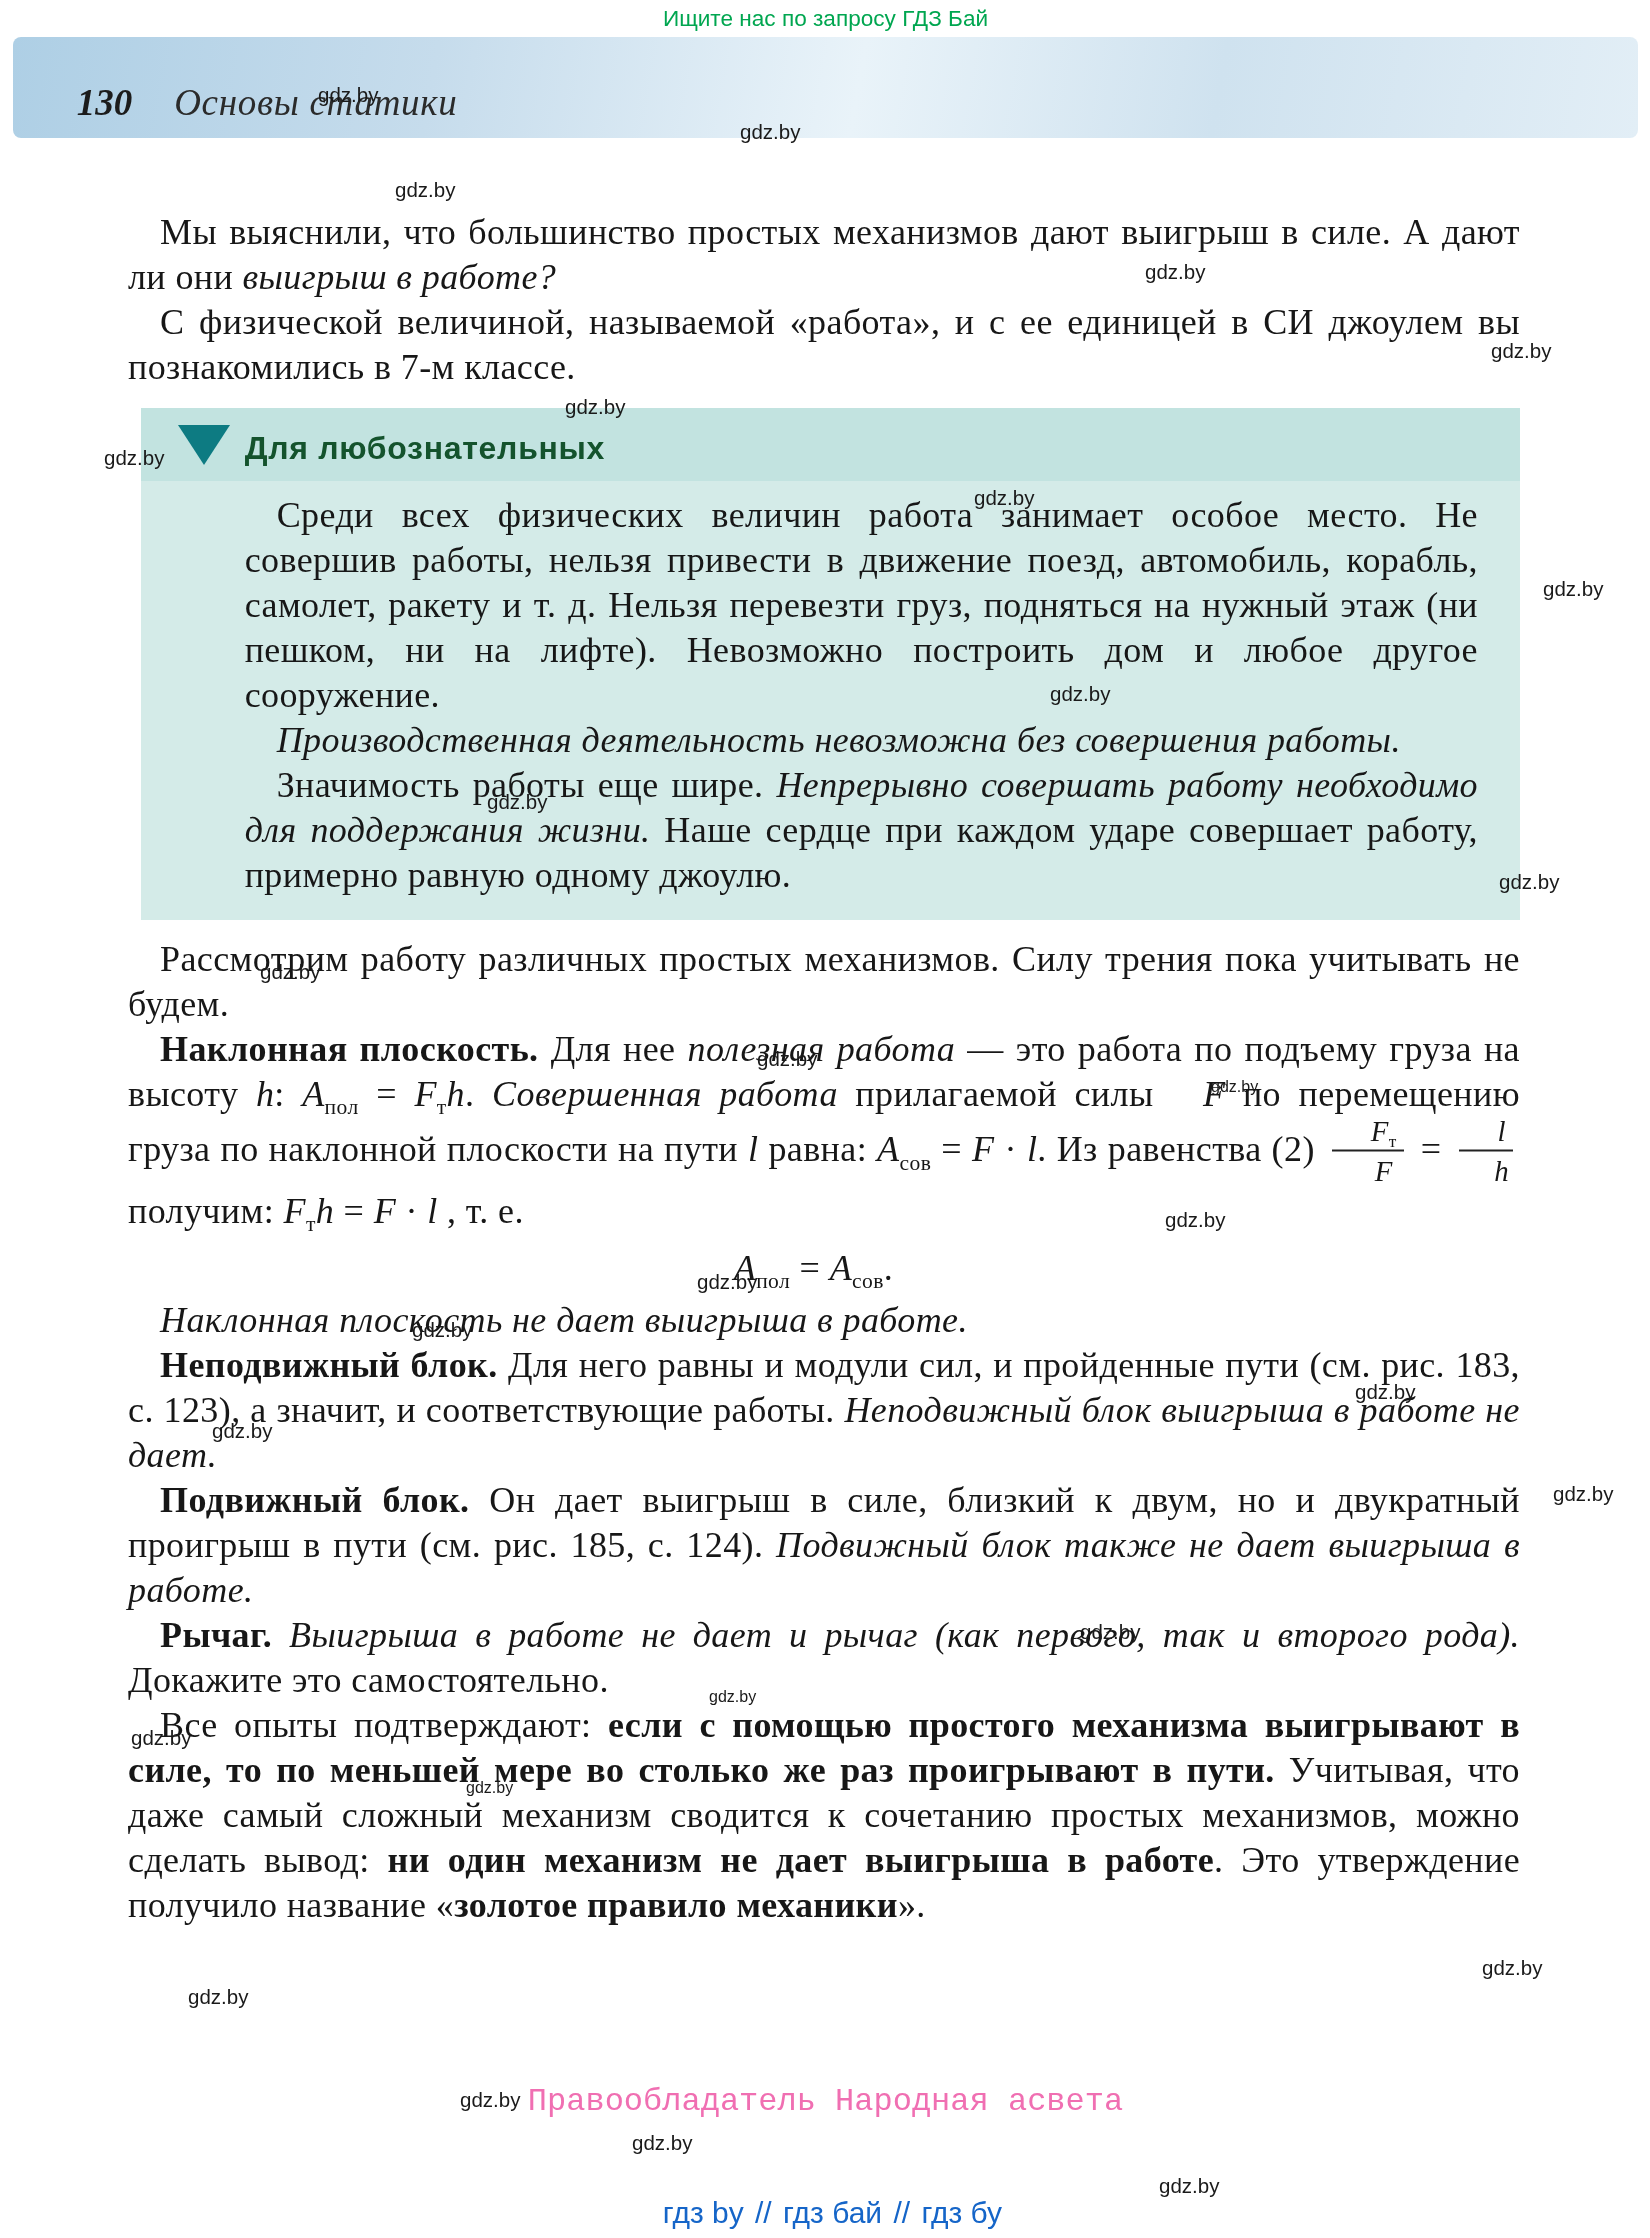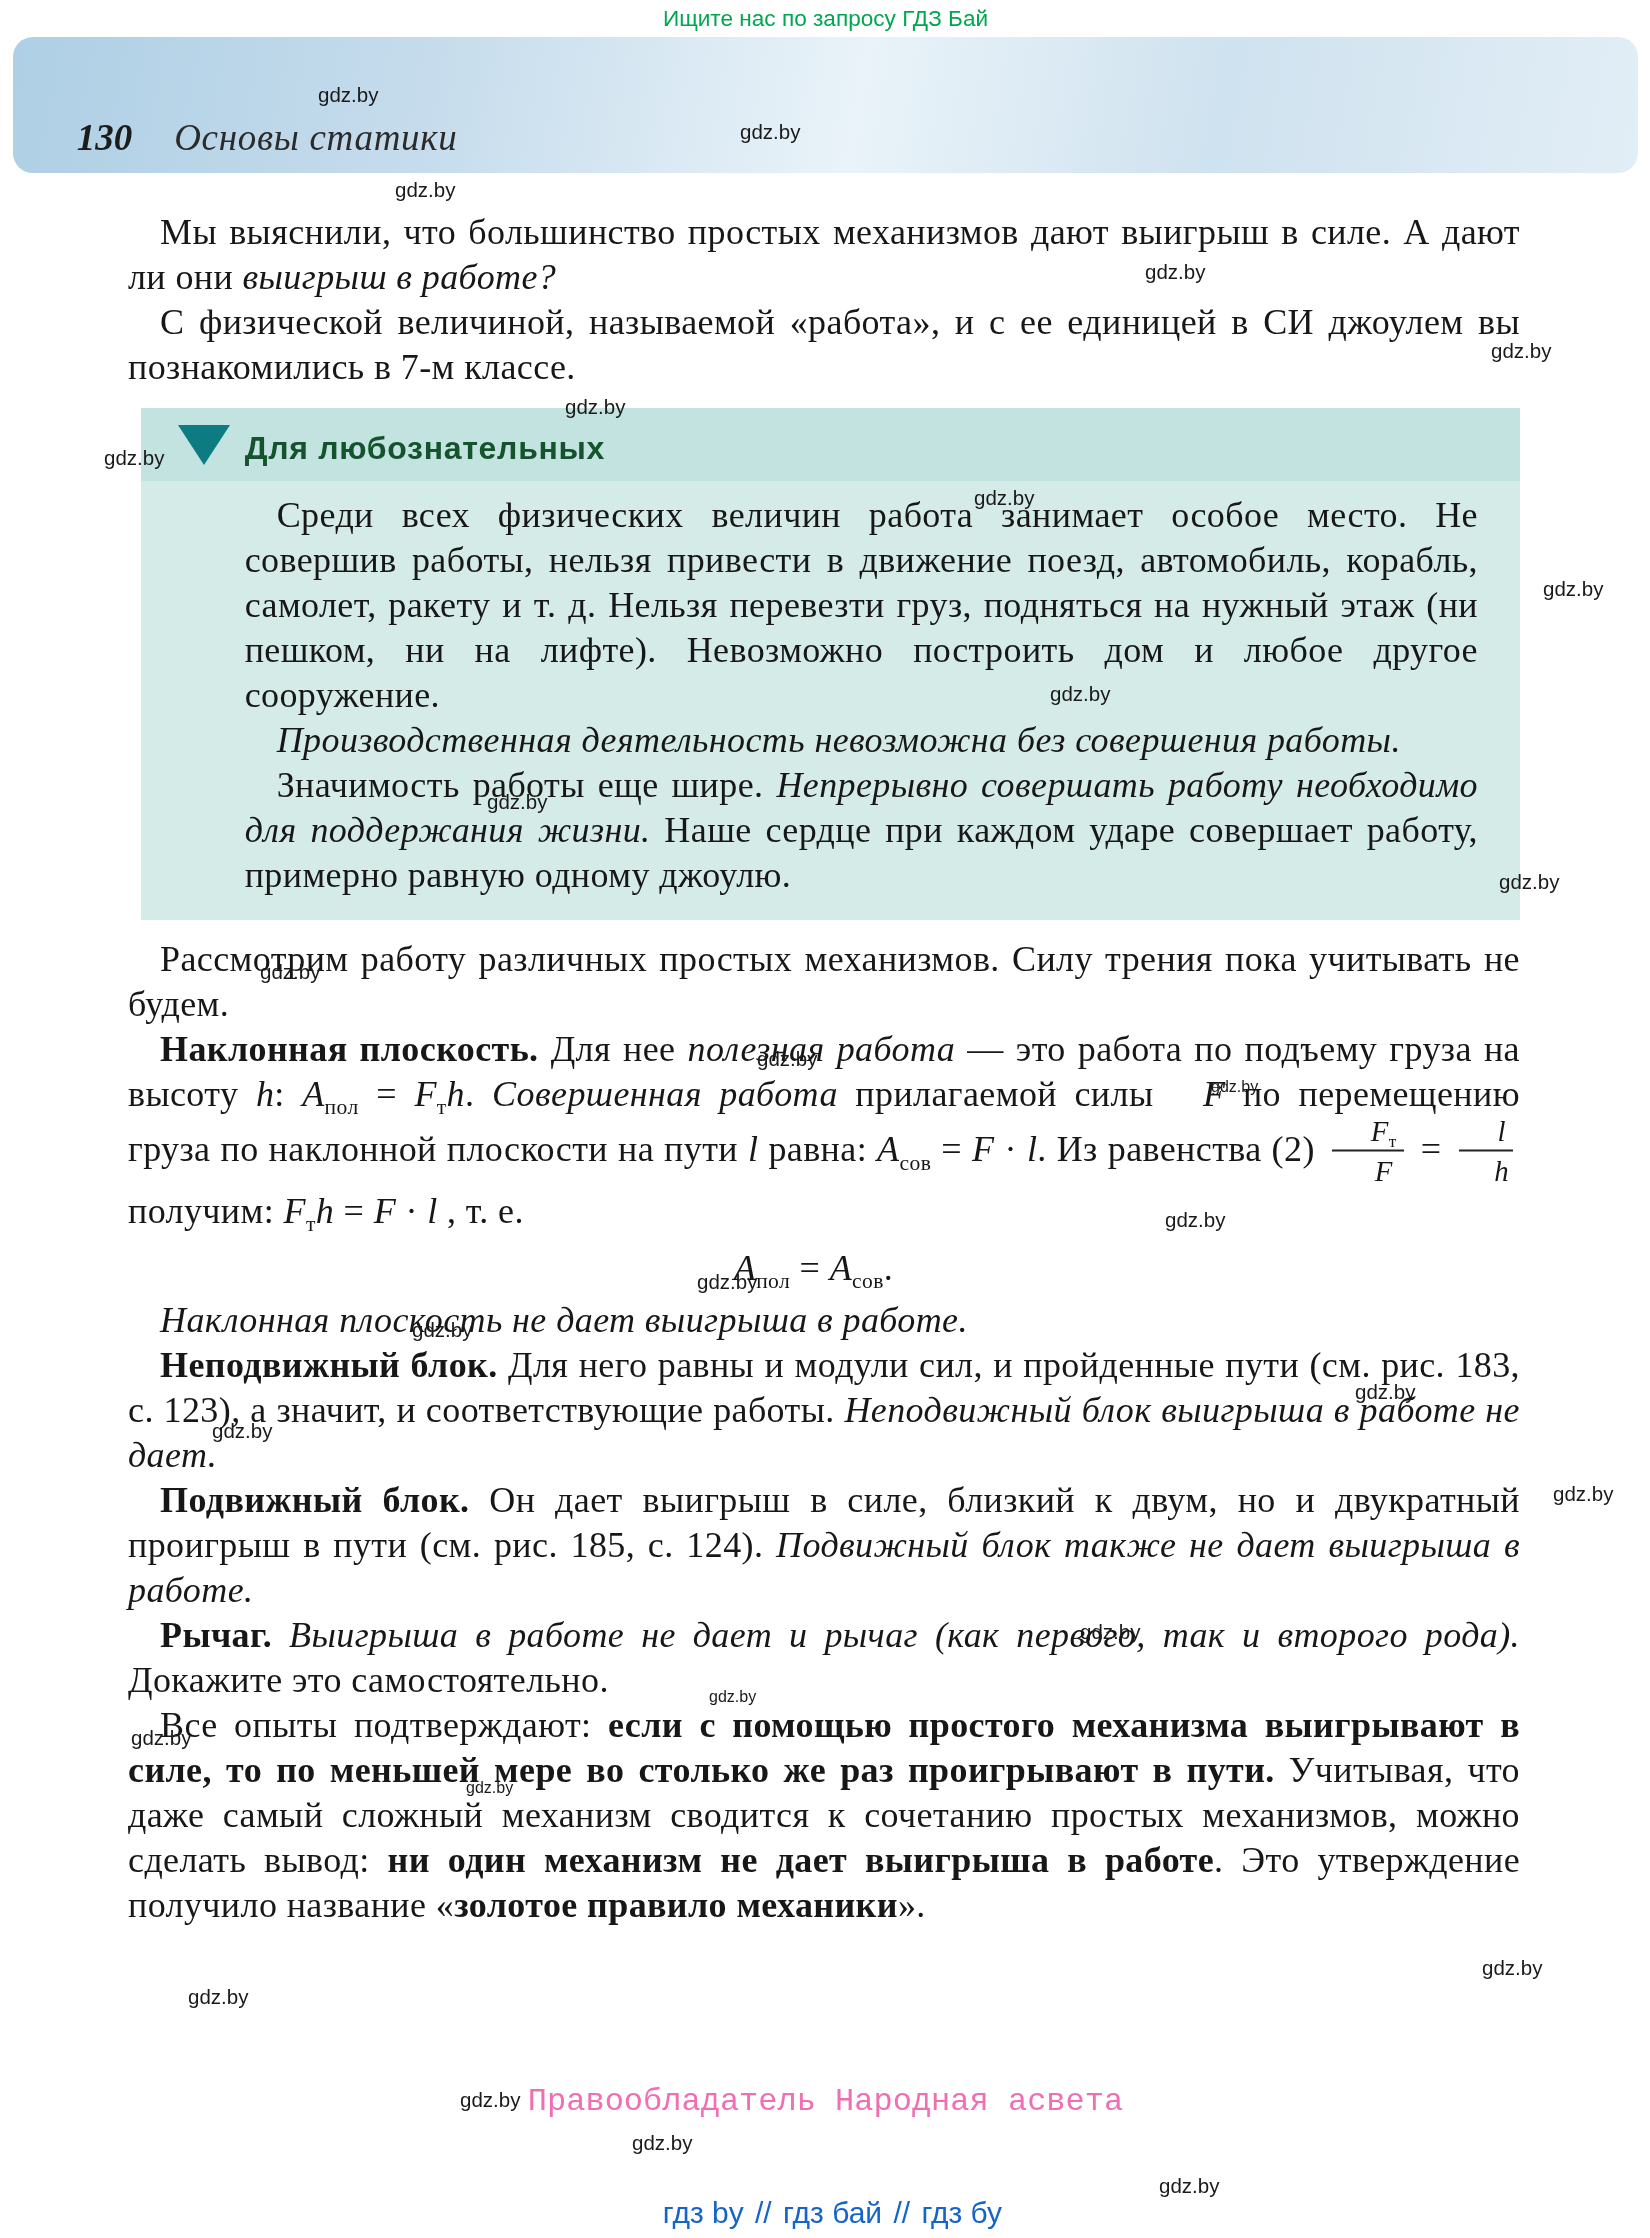--- a/index.html
+++ b/index.html
@@ -15,22 +15,22 @@
 
   
   .top-banner {
     position:absolute; top:5.6px; left:0; width:100%; text-align:center;
     font-family:"Liberation Sans",sans-serif; font-size:22.6px;
     color:var(--banner-green,#00a650);
   }
 
   
   .band {
-    position:absolute; top:37px; left:12.7px; right:12.7px; height:136px;
-    border-radius:20px;
+    position:absolute; top:37px; left:12.7px; right:12.7px; height:101px;
+    border-radius:8px;
     background:linear-gradient(100deg,
       var(--band-blue,#aecfe5) 0%, #c6dcec 26%,
       var(--band-blue-light,#e9f3f9) 52%, #cfe2ef 74%, #e2eef6 100%);
     display:flex; align-items:flex-end; padding:0 0 14px 64px;
   }
   .pagenum { font-size:37px; font-weight:bold; font-style:italic; color:#1c1c1c; margin-right:42px; }
   .chapter { font-size:37px; font-style:italic; color:#2b2b2b; letter-spacing:0.7px;text-align:center; }
 
   
   .content {

